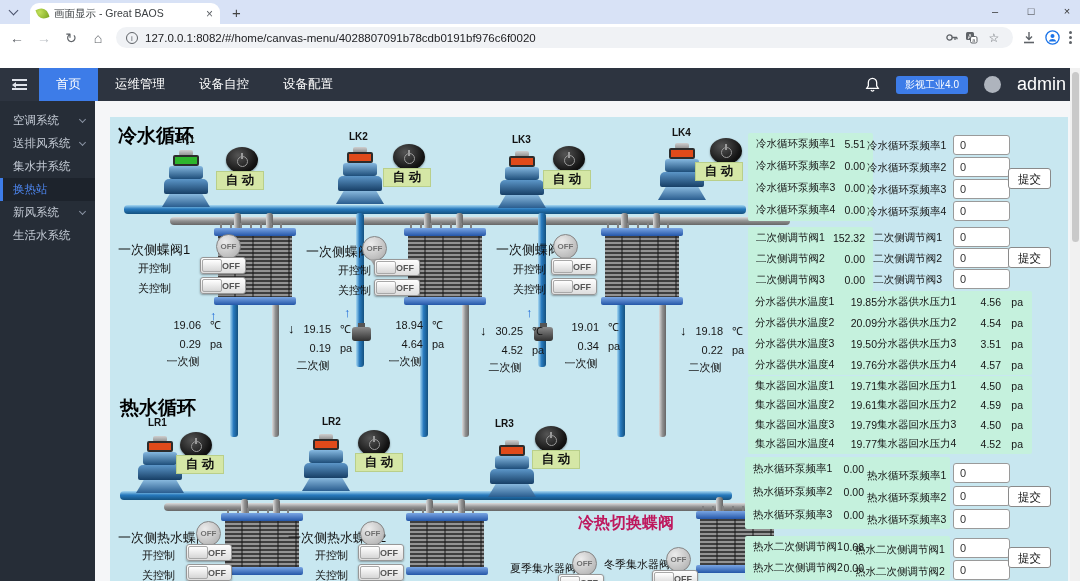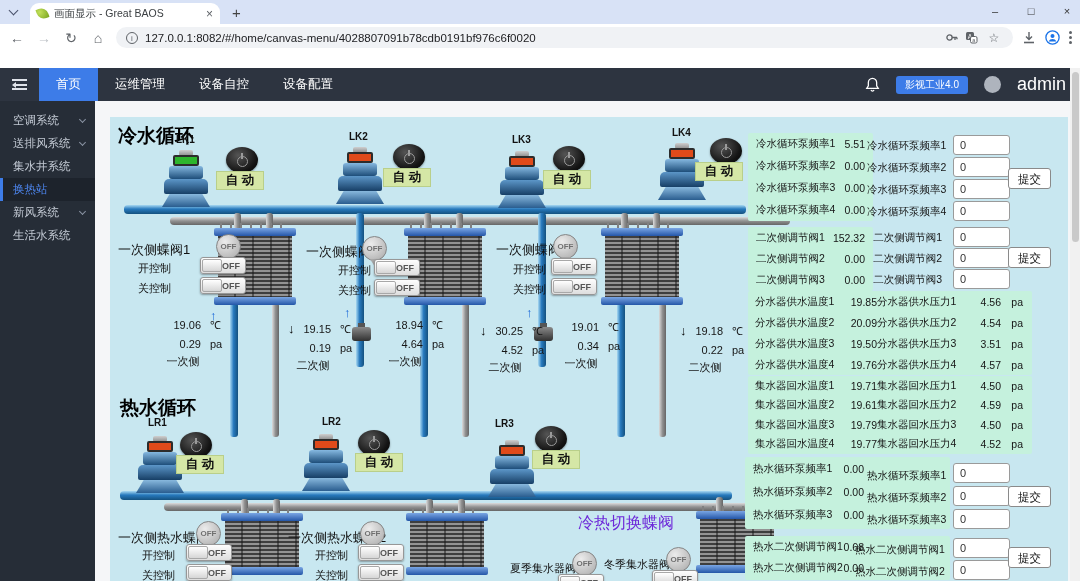--- a/index.html
+++ b/index.html
@@ -89,21 +89,21 @@
 .balloon{position:absolute;width:25px;height:25px;border-radius:50%;background:radial-gradient(circle at 35% 30%,#ececec,#a8a8a8);border:1px solid #858585;font-size:8px;font-weight:bold;color:#707070;text-align:center;line-height:24px}
 .balloon::after{content:"";position:absolute;left:7px;top:22px;border:5px solid transparent;border-top:8px solid #a8a8a8}
 .ctl-label{position:absolute;font-size:11px;color:#111;white-space:nowrap}
 .toggle{position:absolute;width:46px;height:17px;background:linear-gradient(#fdfdfd,#dedede);border:1px solid #979797;border-radius:3px;box-shadow:0 1px 2px rgba(0,0,0,.35)}
 .toggle .knob{position:absolute;left:1px;top:1px;width:20px;height:13px;background:linear-gradient(#fff,#d6d6d6);border:1px solid #a8a8a8;border-radius:2px}
 .toggle .tl{position:absolute;right:5px;top:2.5px;font-size:9px;font-weight:bold;color:#555}
 .reading{position:absolute;width:86px;font-size:11px;color:#161616}
 .rrow{display:flex;justify-content:flex-end;align-items:center;gap:9px;height:19px}
 .rrow .unit{width:16px;text-align:left}
 .rside{text-align:center;margin-top:1px}
-.switch-label{position:absolute;font-size:16px;font-weight:normal;color:#6d28d9;white-space:nowrap}
+.switch-label{position:absolute;font-size:16px;font-weight:bold;color:#be185d;white-space:nowrap}
 .sv-label{position:absolute;font-size:11px;color:#111;font-weight:bold;white-space:nowrap}
 
 
 .mint{position:absolute;background:#c5f1dd;border-radius:2px}
 .mrow{display:flex;align-items:center;padding:0 8px;font-size:10.5px;color:#151515;white-space:nowrap}
 .mrow .ml{flex:1}
 .mrow .mv{width:44px;text-align:right}
 .mrow.pr85{padding-right:86px}
 .g34{display:grid;grid-template-columns:90px 32px 96px 28px 22px;align-items:center;padding:0 7px;font-size:10.5px;color:#151515;white-space:nowrap}
 .g34 .n{text-align:right}

